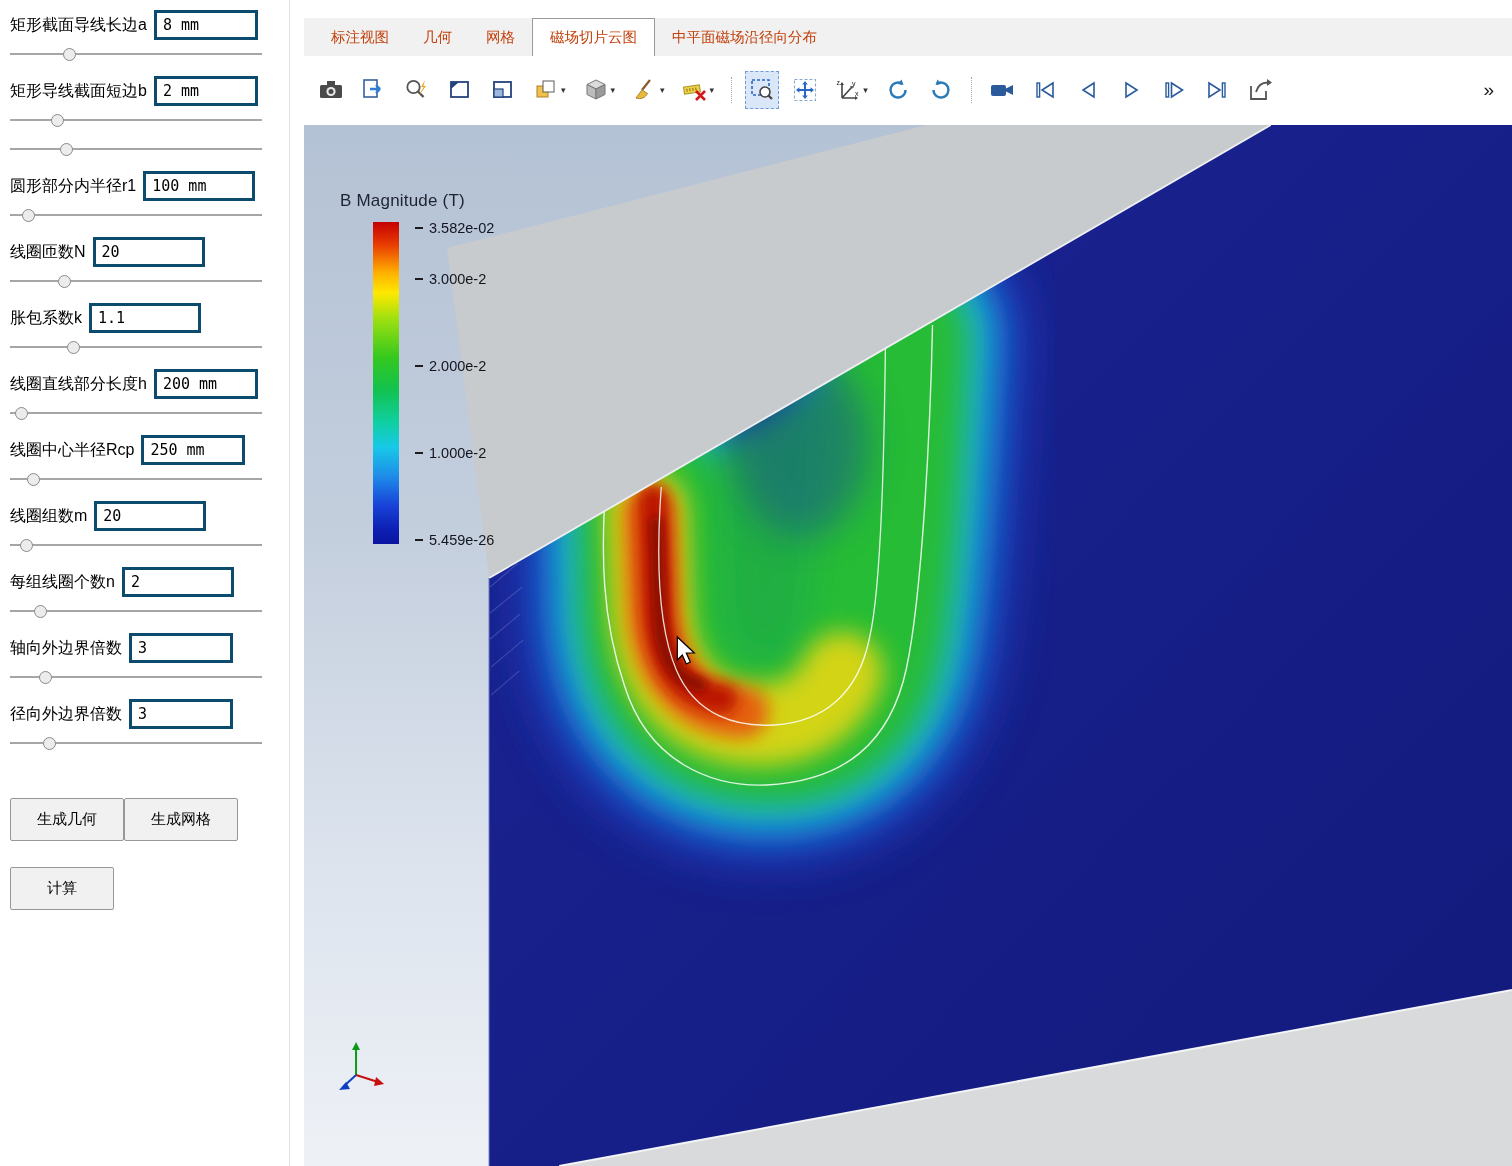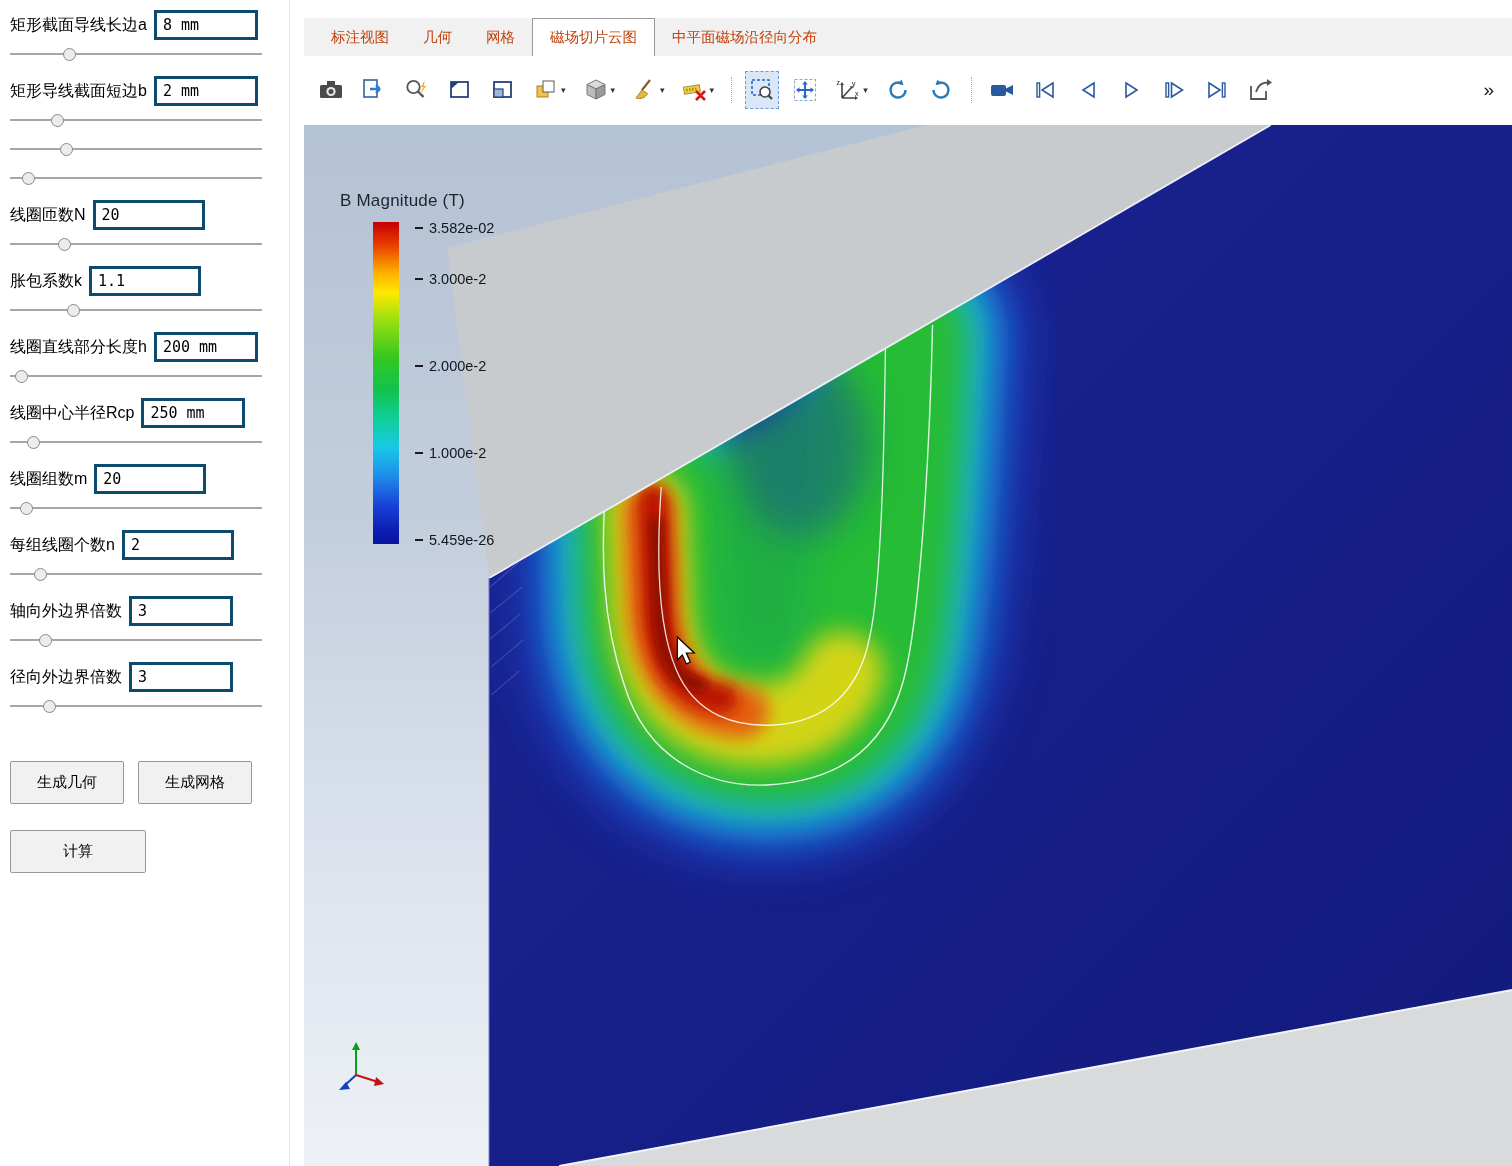--- a/index.html
+++ b/index.html
@@ -18,27 +18,27 @@
   .param-input {
     width:104px; height:30px; border:3px solid #0c4a6e; background:#fff;
     font:15px "DejaVu Sans Mono",monospace; padding:2px 6px;
   }
   .param-input.wide { width:112px; }
   input[type=range]{ -webkit-appearance:none; appearance:none; width:252px; height:14px; background:transparent; display:block; margin:0; }
   input[type=range]::-webkit-slider-runnable-track{ height:2px; background:#a6a6a6; }
   input[type=range]::-webkit-slider-thumb{ -webkit-appearance:none; width:13px; height:13px; border-radius:50%; background:#ececec; border:1px solid #8a8a8a; margin-top:-5.5px; }
   input[type=range]::-moz-range-track{ height:2px; background:#a6a6a6; }
   input[type=range]::-moz-range-thumb{ width:12px; height:12px; border-radius:50%; background:#ececec; border:1px solid #8a8a8a; }
-  .btn-row { display:flex; gap:14px; margin-top:48px; }
+  .btn-row { display:flex; margin-top:48px; }
   .btn {
     border:1px solid #979797; background:#f1f1f1; font-size:15px;
     padding:11px 26px; cursor:default; border-radius:2px;
     font-family:"Liberation Sans","DejaVu Sans",sans-serif;
   }
-  .btn.compute { margin-top:26px; padding:11px 52px; }
+  .btn.compute { margin-top:26px; padding:11px 36px; }
 
   
   .main { flex:1; display:flex; flex-direction:column; padding-left:14px; min-width:0; }
   .tabstrip { height:38px; margin-top:18px; background:#f1f1f1; display:flex; align-items:stretch; padding-left:10px; }
   .tab { padding:0 17px; display:flex; align-items:center; font-size:14.5px; color:#c2410c; }
   .tab.active { background:#fff; border:1px solid #9a9a9a; border-bottom:none; }
 
   .toolbar { height:48px; margin-top:10px; display:flex; align-items:center; gap:9px; padding:0 10px 0 10px; background:#fff; }
   .tb { height:38px; min-width:34px; padding:0 3px; display:flex; align-items:center; justify-content:center; background:transparent; border:1px solid transparent; }
   .tb svg { display:block; }
@@ -86,20 +86,24 @@
         <input class="param-input" value="2 mm" style="">
       </div>
       <input type="range" min="0" max="100" value="17" style="">
     </div>
 
     <div class="param">
       <input type="range" min="0" max="100" value="21" style="">
     </div>
 
     <div class="param">
+      <div class="param-top">
+        <label>圆形部分内半径r1</label>
+        <input class="param-input wide" value="100 mm" style="">
+      </div>
       <input type="range" min="0" max="100" value="5" style="">
     </div>
 
     <div class="param">
       <div class="param-top">
         <label>线圈匝数N</label>
         <input class="param-input wide" value="20" style="">
       </div>
       <input type="range" min="0" max="100" value="20" style="">
     </div>

